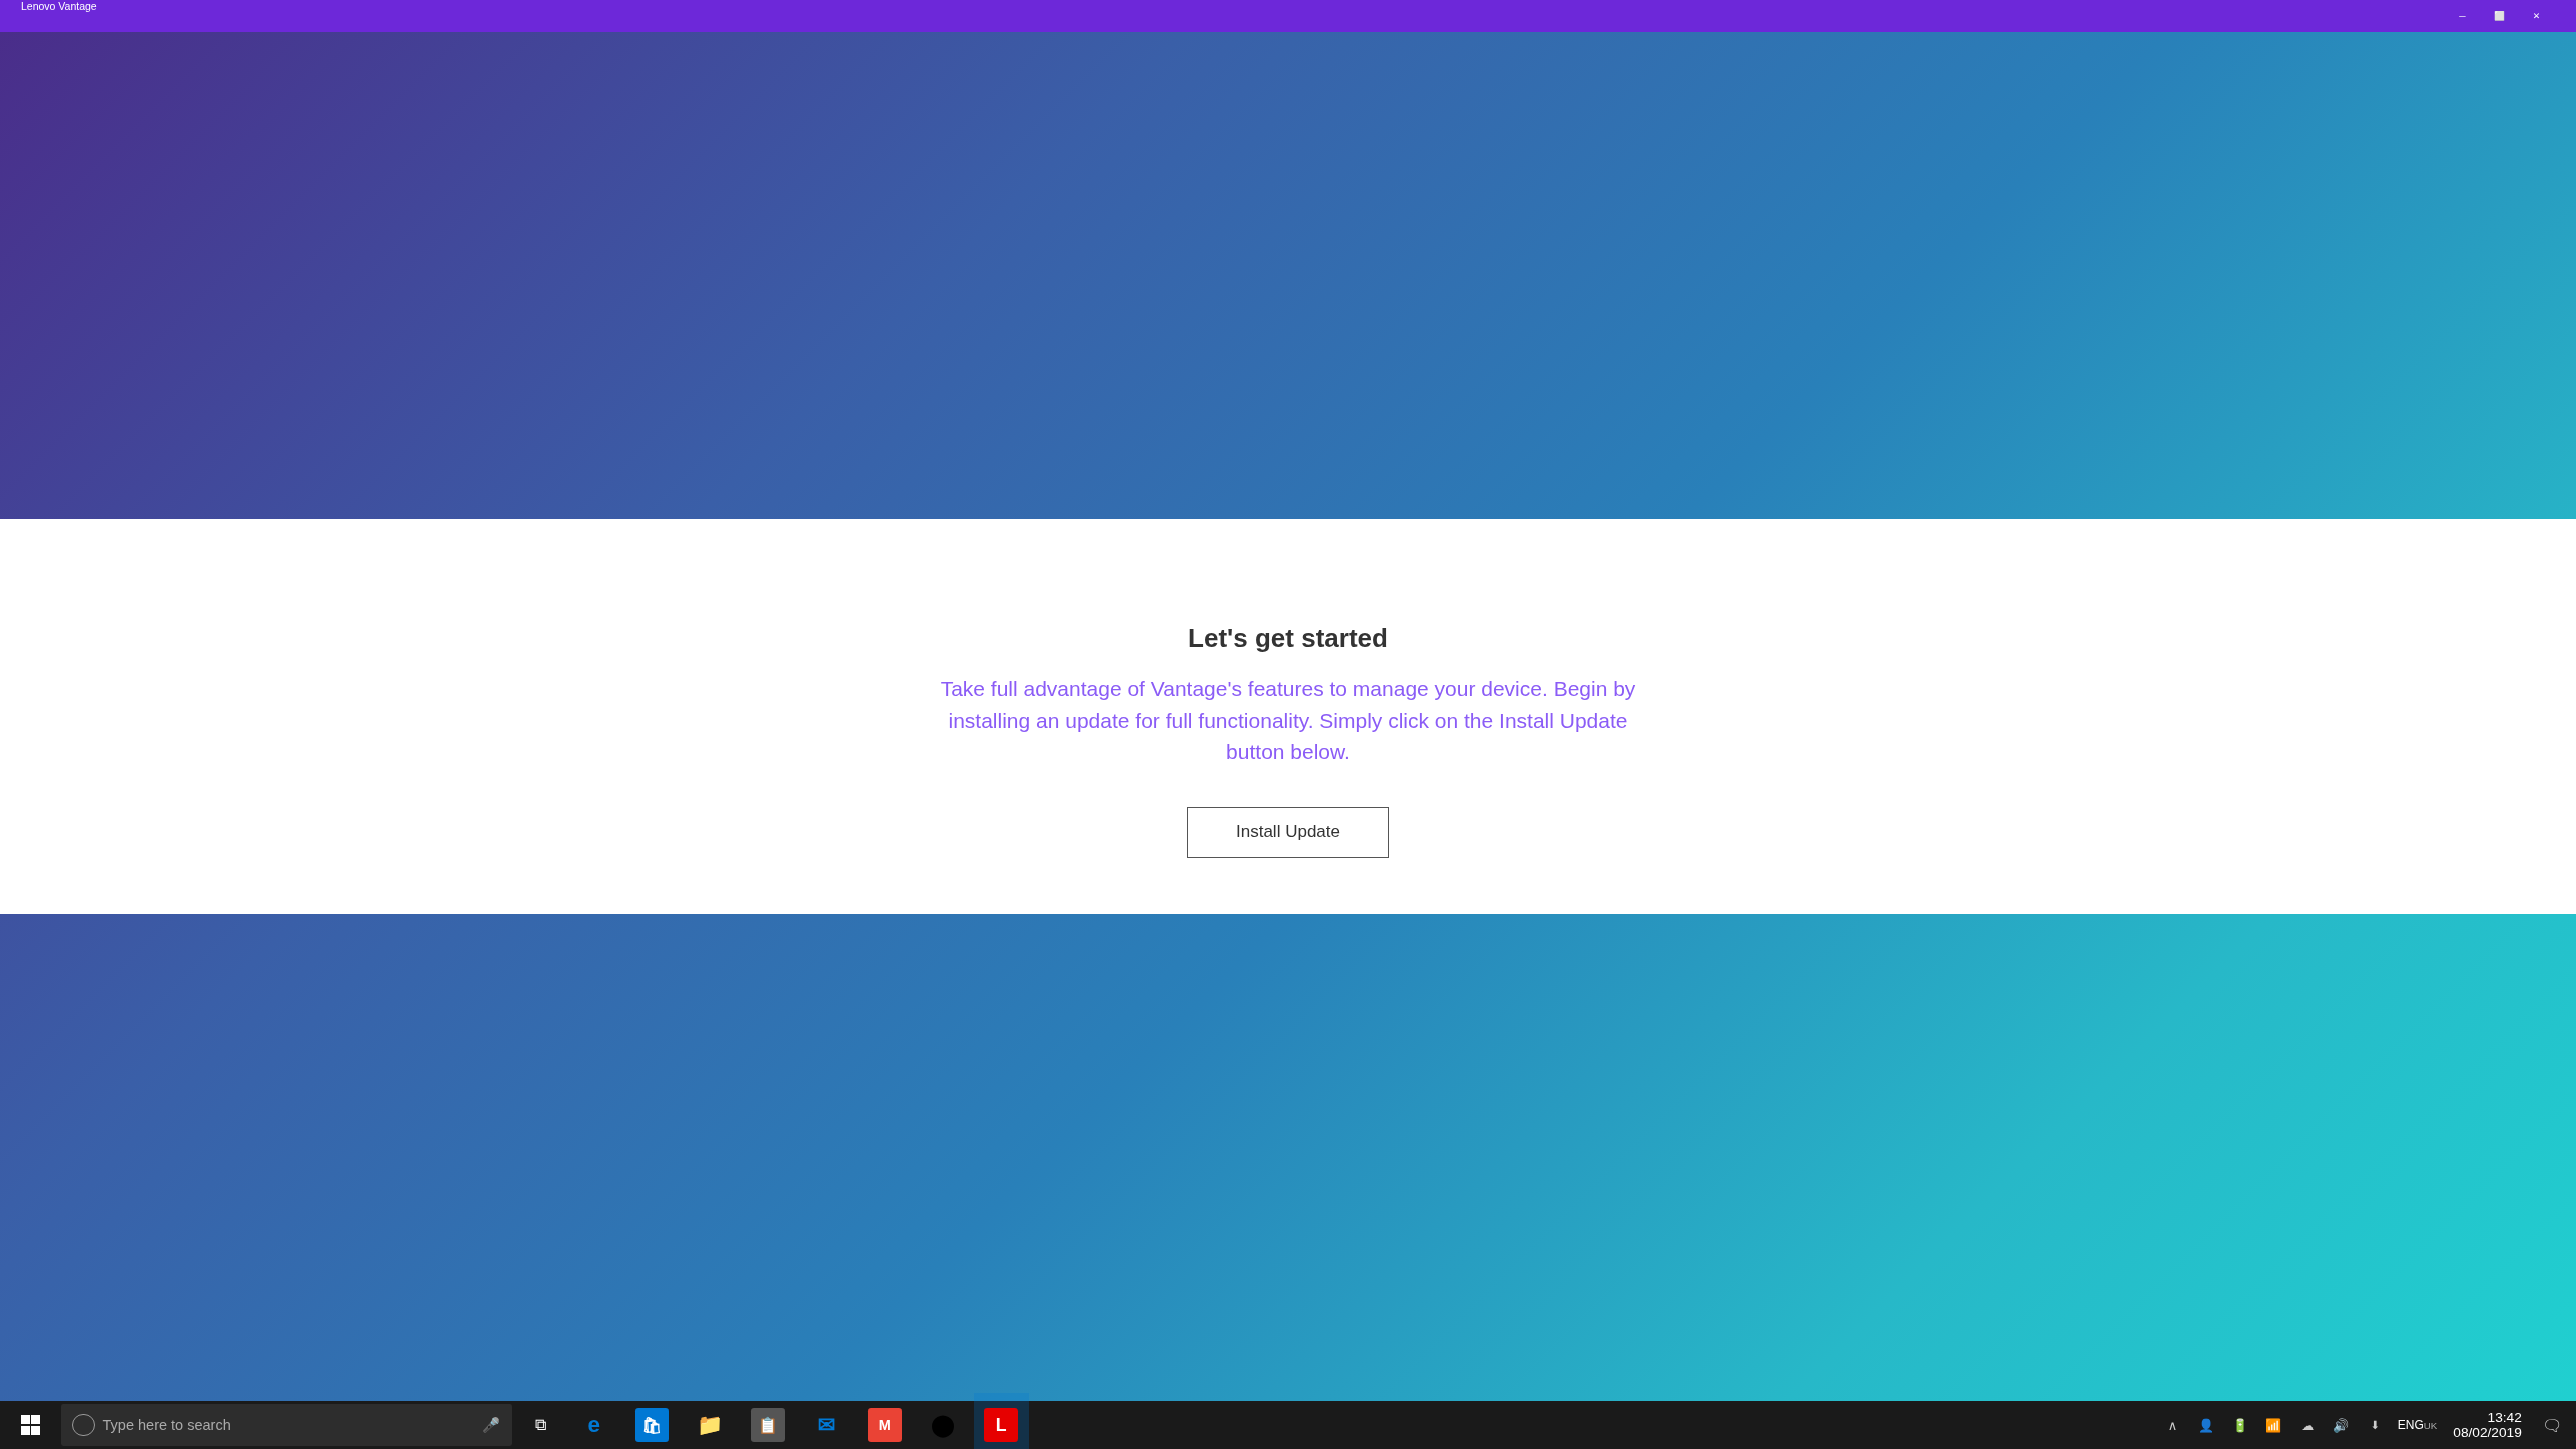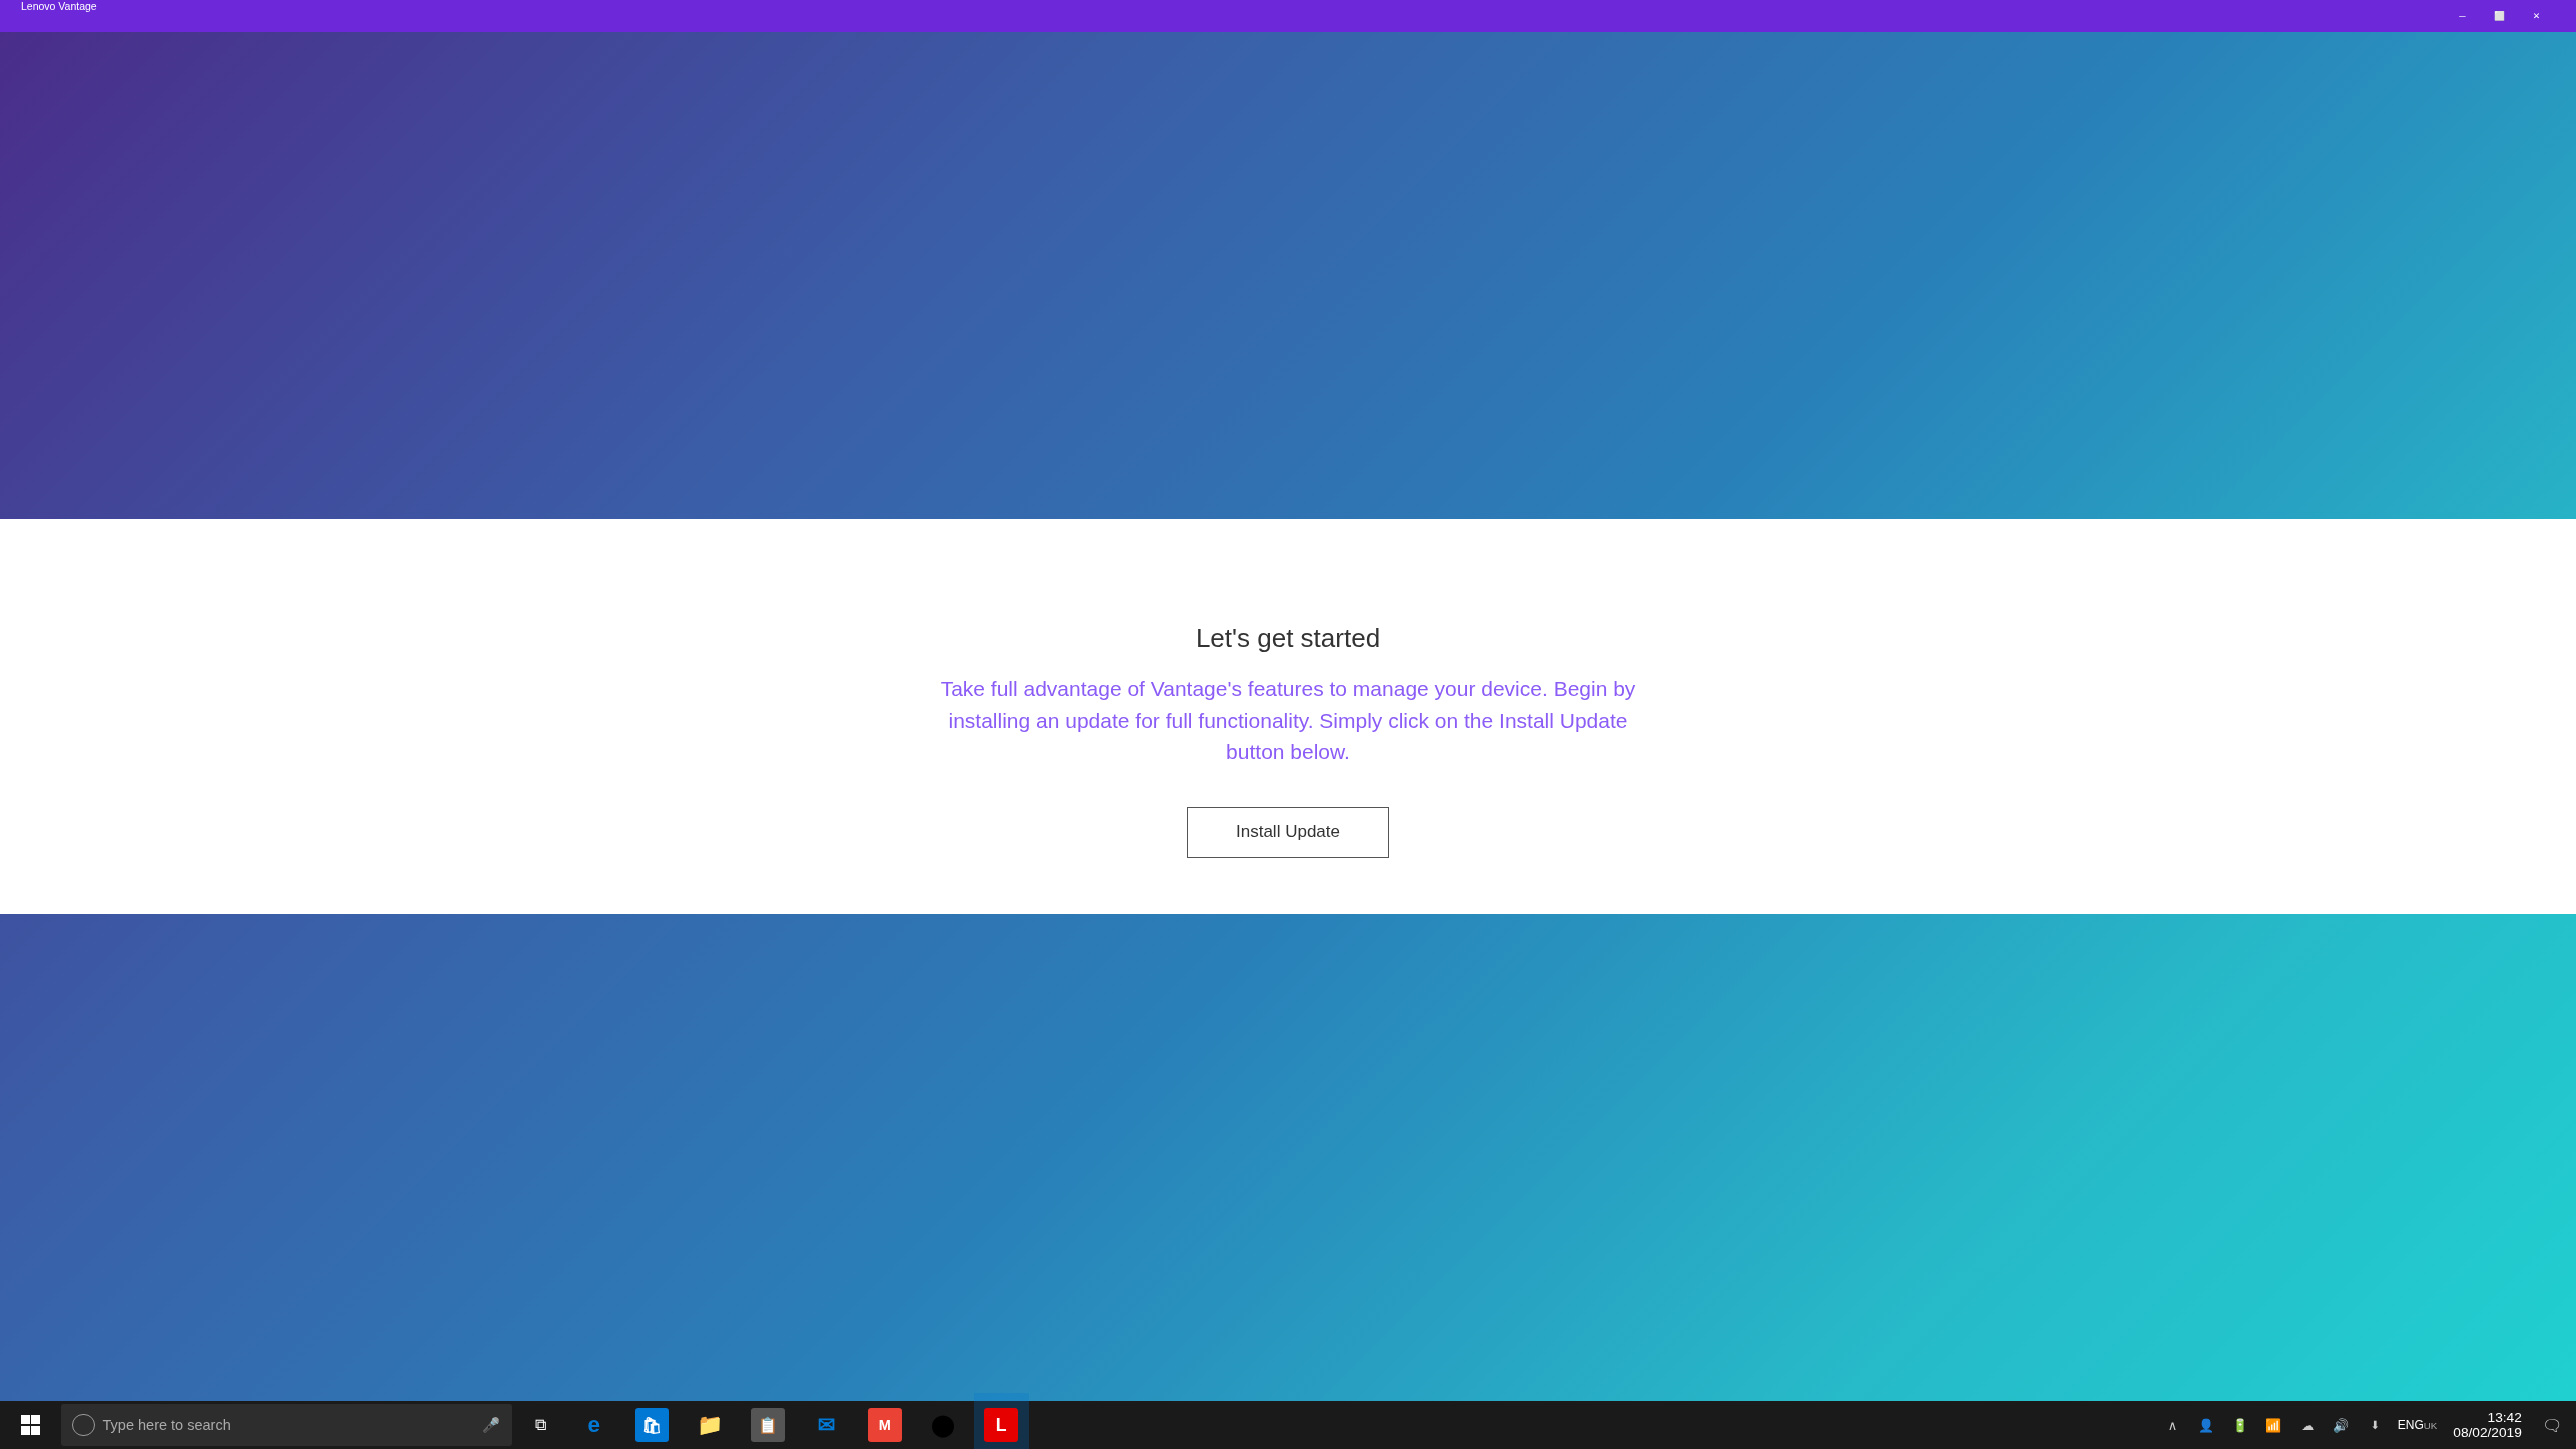--- a/index.html
+++ b/index.html
@@ -82,21 +82,21 @@
     }
     #bottom-gradient {
       flex: 1;
       position: relative;
       z-index: 0;
     }
 
     #panel-title {
       font-size: 26px;
       color: #333333;
-      font-weight: 400;
+      font-weight: 700;
       margin-bottom: 19.3px;
       margin-top: 48px;
     }
 
     #panel-description {
       font-size: 21px;
       color: #8b5cf6;
       line-height: 1.5;
       max-width: 725px;
       margin-bottom: 39px;

